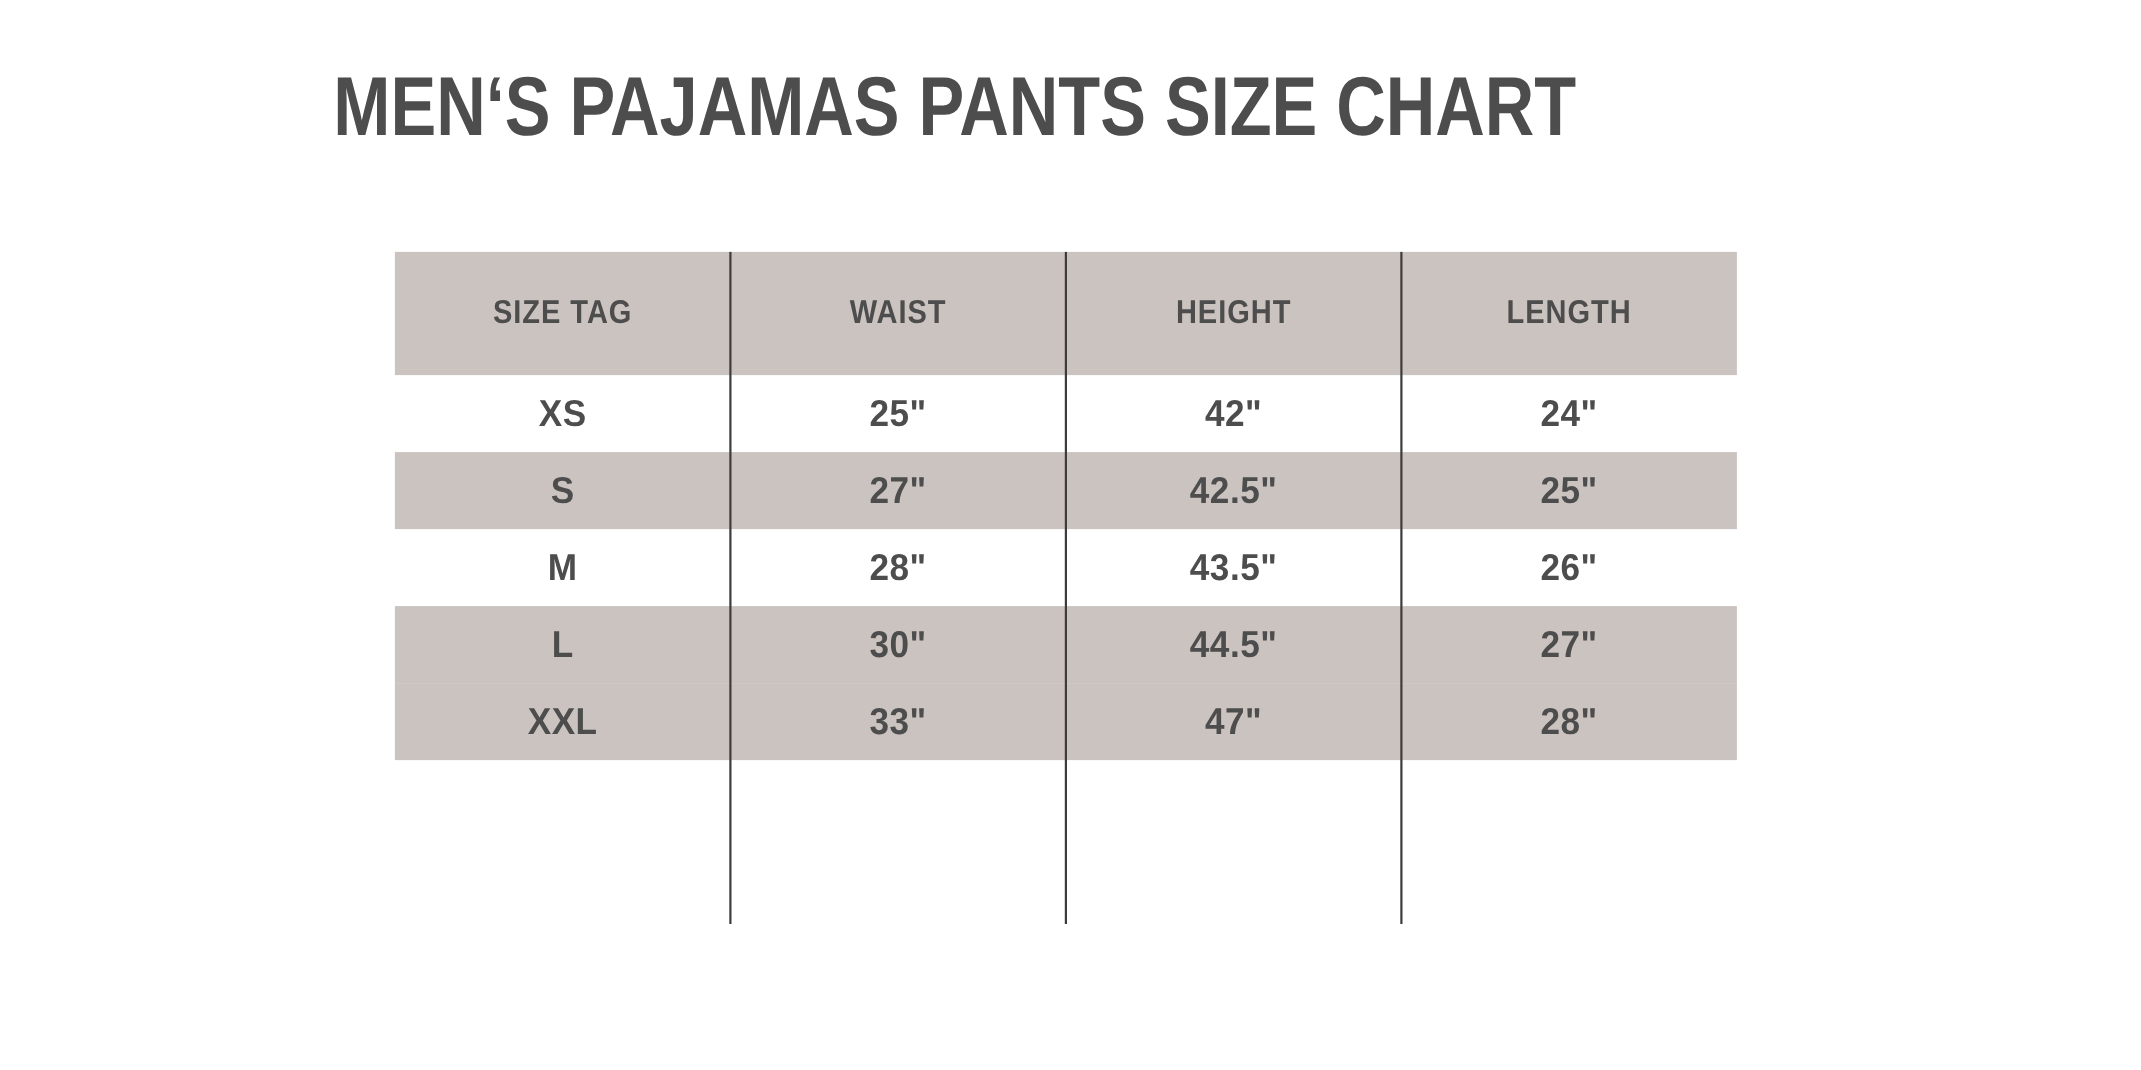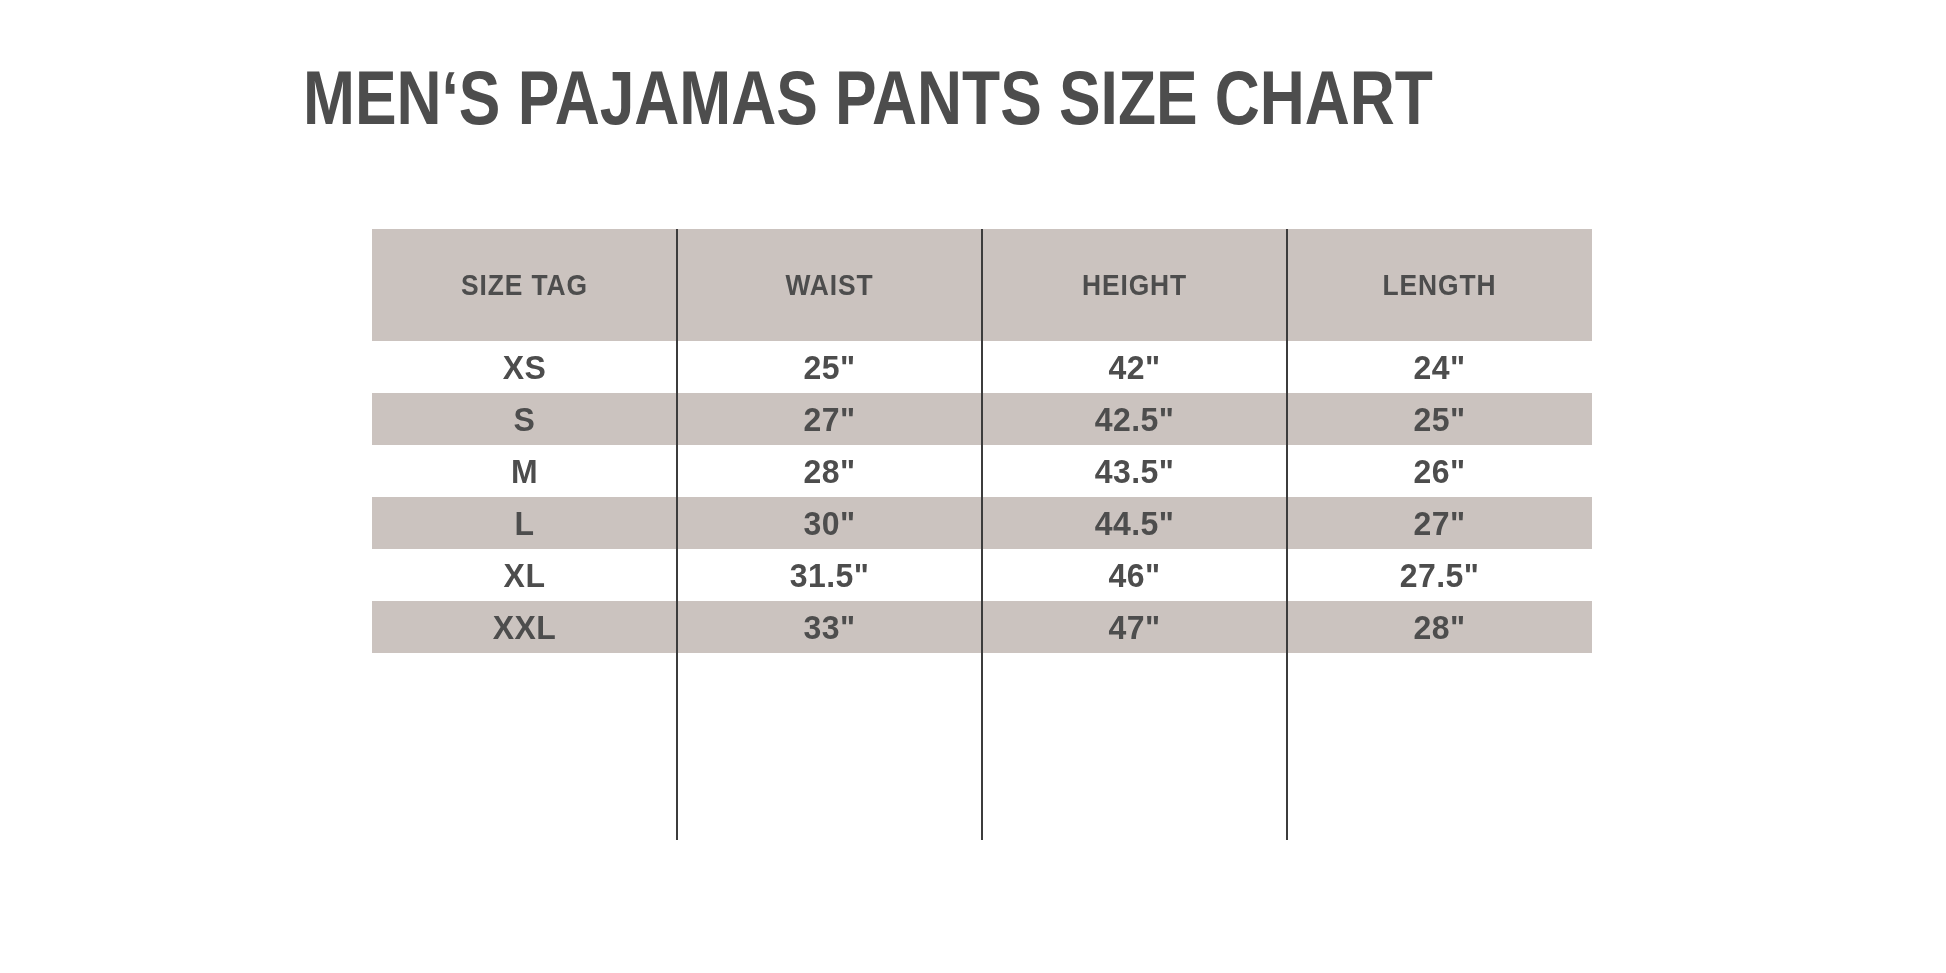--- a/index.html
+++ b/index.html
@@ -28,27 +28,27 @@
     white-space: nowrap;
   }
   .title .squeeze {
     display: inline-block;
     transform: scaleX(0.82);
     transform-origin: 50% 50%;
     letter-spacing: 0px;
   }
   .size-table {
     position: absolute;
-    left: 372px;
+    left: 359px;
     top: 229px;
     width: 1220px;
   }
   .row {
     display: flex;
-    height: 52px;
+    height: 70px;
     align-items: center;
   }
   .row.header {
     height: 112px;
     background: #cbc3bf;
   }
   .row.shaded {
     background: #cbc3bf;
   }
   .cell {
@@ -114,26 +114,20 @@
     <div class="cell">26"</div>
   </div>
 
   <div class="row shaded">
     <div class="cell">L</div>
     <div class="cell">30"</div>
     <div class="cell">44.5"</div>
     <div class="cell">27"</div>
   </div>
 
-  <div class="row">
-    <div class="cell">XL</div>
-    <div class="cell">31.5"</div>
-    <div class="cell">46"</div>
-    <div class="cell">27.5"</div>
-  </div>
 
   <div class="row shaded">
     <div class="cell">XXL</div>
     <div class="cell">33"</div>
     <div class="cell">47"</div>
     <div class="cell">28"</div>
   </div>
 
 
   <div class="vline v1"></div>

